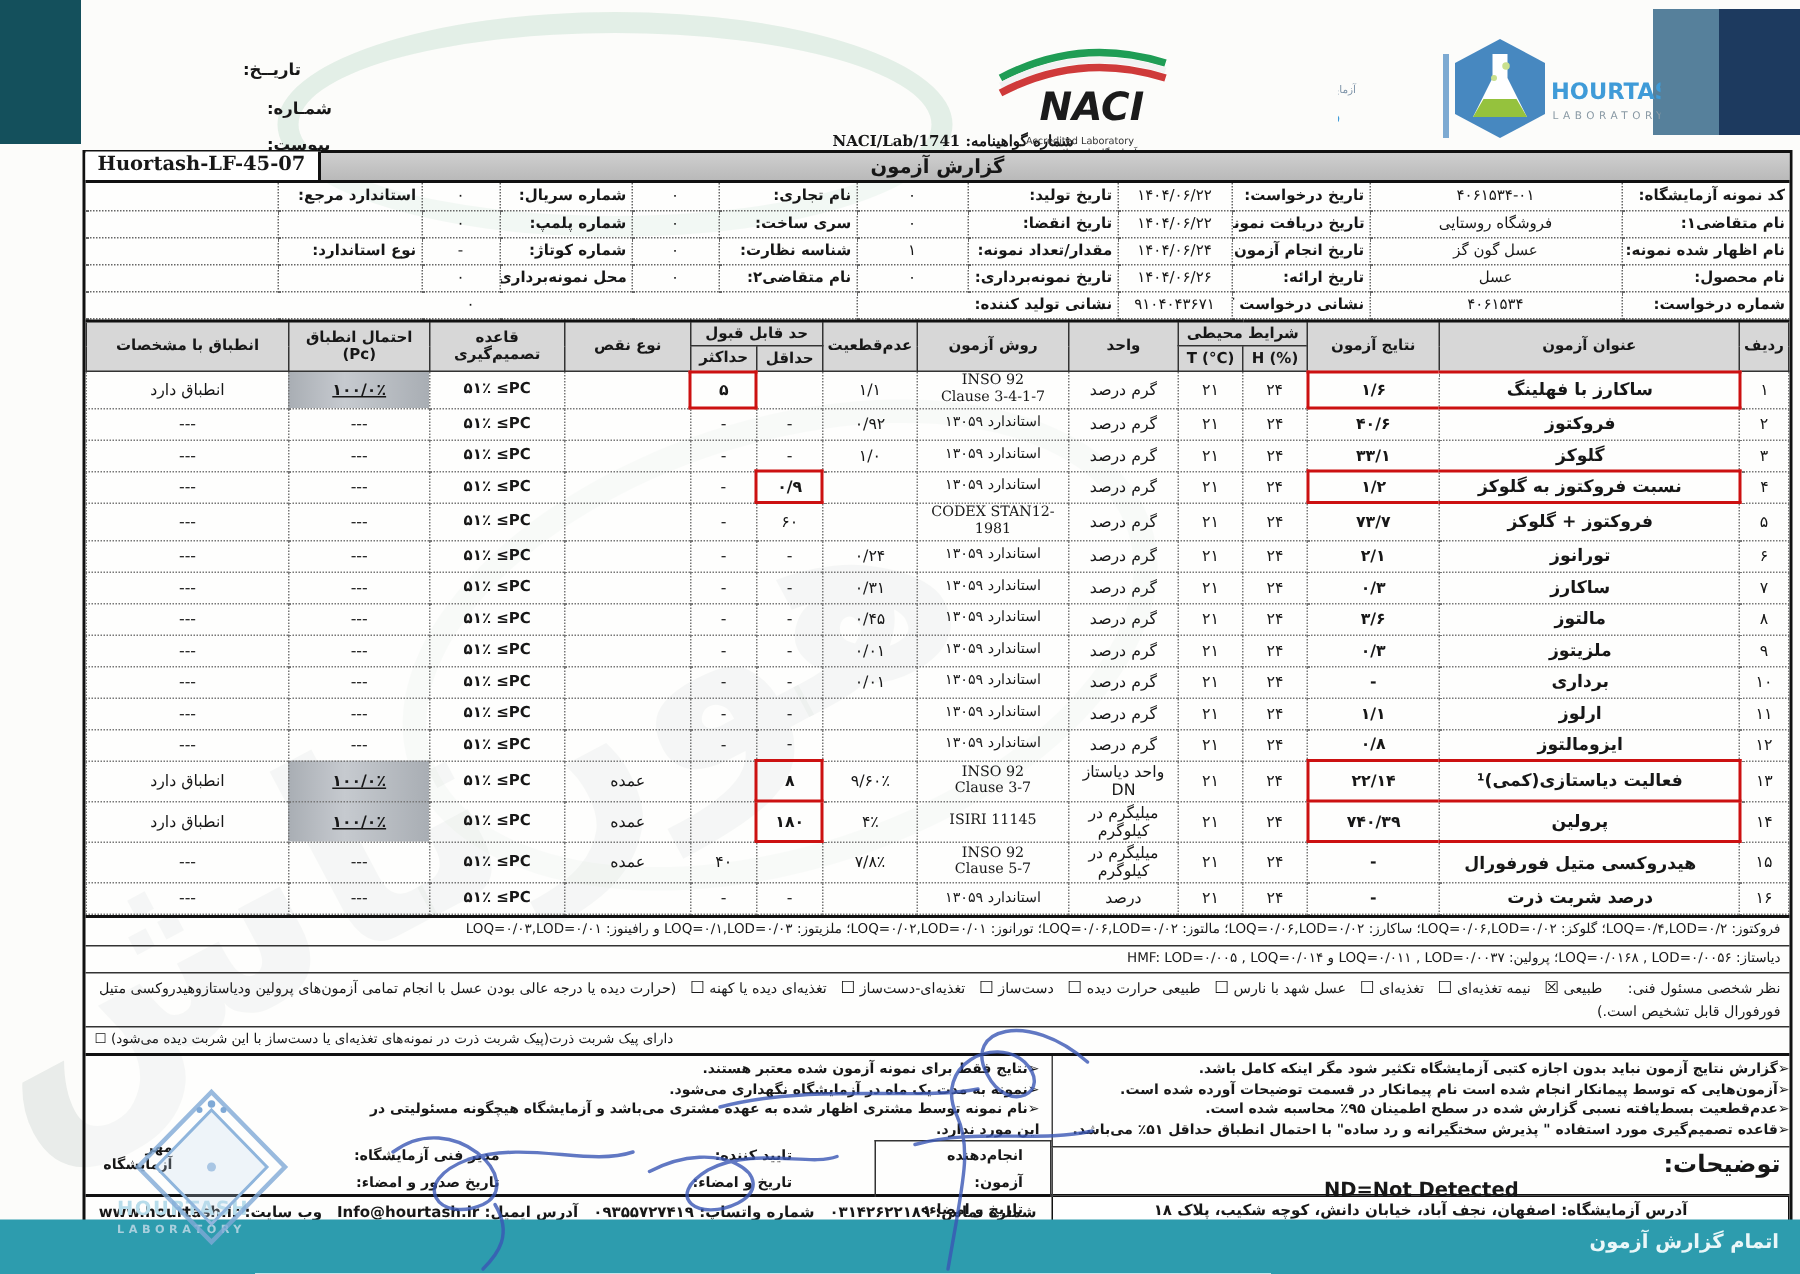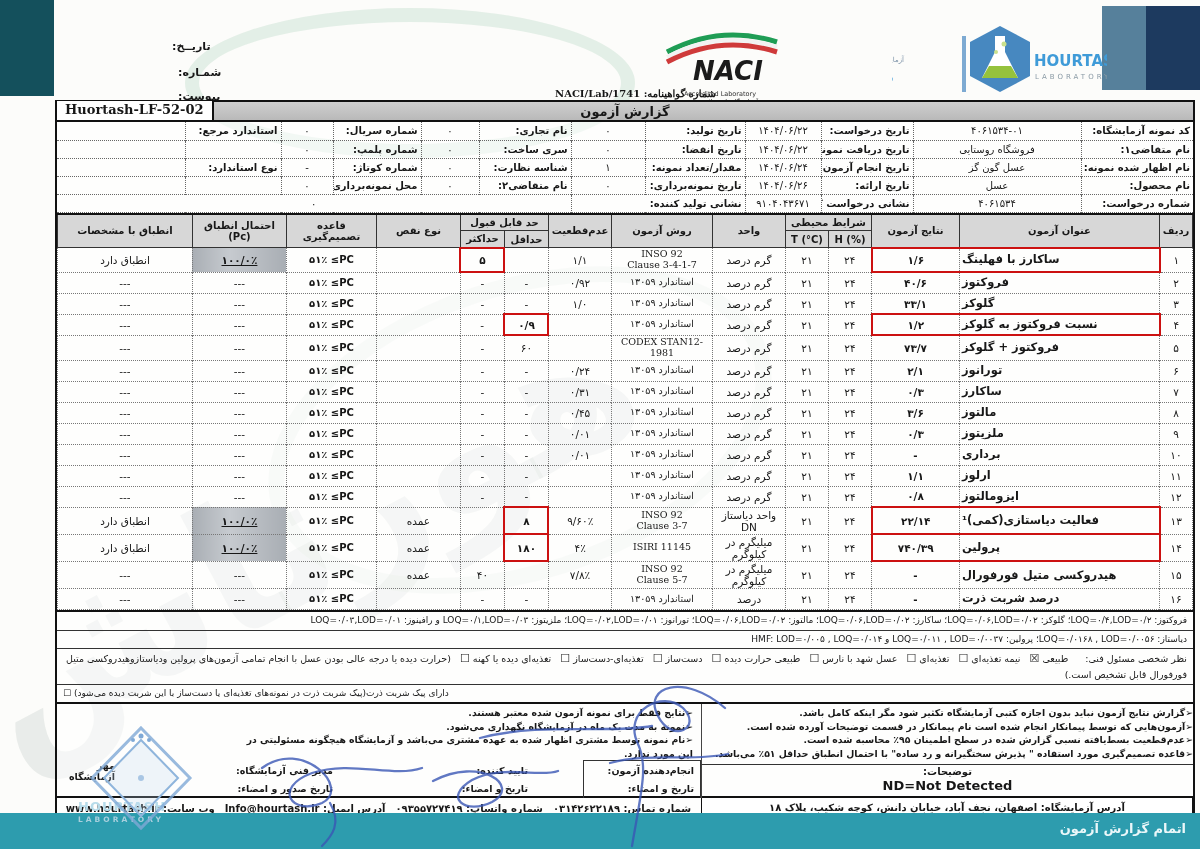--- a/index.html
+++ b/index.html
@@ -38,46 +38,46 @@
   .meta-tbl td.lbl { font-weight:600; text-align:right; }
   .meta-tbl td.val { text-align:center; }
   .meta-tbl tr:first-child td { border-top:none; } .meta-tbl td:first-child { border-right:none; } .meta-tbl td:last-child { border-left:none; }
 
   
   .res-tbl { direction:rtl; font-size:10.5px; border-top:2px solid #111; }
   .res-tbl th { background:#d7d7d7; border:1px solid #333; font-size:10px; font-weight:700; height:17px; padding:0 1px; }
   .res-tbl td { border:1px dotted #777; height:21px; padding:1px 2px; line-height:1.15; }
   .res-tbl tbody tr:first-child td { border-top:1.5px solid #222; }
   .res-tbl td.c { text-align:center; }
-  .res-tbl td.title { font-weight:700; font-size:11.5px; text-align:left; padding-right:14px; }
+  .res-tbl td.title { font-weight:700; font-size:11.5px; text-align:center; padding-right:14px; }
   .res-tbl td.res { font-weight:700; }
   .res-tbl td.method { font-family:"DejaVu Serif", serif; font-size:9.5px; white-space:pre-line; }
   .res-tbl td.rule { font-size:10px; font-weight:700; }
   .res-tbl td.shaded { background:linear-gradient(90deg,#a9aeb4,#c6cacf 40%,#a9aeb4); font-weight:700;text-decoration:underline; }
   .rb { border-top:2px solid #cc1111 !important; border-bottom:2px solid #cc1111 !important; }
   .rb-s { border-right:2px solid #cc1111 !important; }
   .rb-e { border-left:2px solid #cc1111 !important;margin-left:20px; }
   .rbox { border:2px solid #cc1111 !important; font-weight:700; }
 
   
   .fnote { direction:rtl; font-size:9px; border-top:1.5px solid #333; padding:2px 6px; line-height:1.5; }
   .fnote.first { border-top:2px solid #111; }
   .op-item { margin-left:14px; white-space:nowrap; }
   .chk { font-size:11px; }
 
   
   .bottom { border-top:2px solid #111; position:relative; height:94px; direction:rtl; }
   .notes-right { position:absolute; right:0; top:0; width:492px; height:60px; border-left:1px solid #444; padding:2px 0; }
   .notes-right li, .notes-mid li { list-style:none; font-size:9.3px; line-height:1.45; font-weight:600; }
   .remarks { position:absolute; right:0; top:60px; width:492px; height:34px; border-top:1.5px solid #333; border-left:1px solid #444; padding:1px 6px; }
-  .remarks .lbl { font-size:10px; font-weight:700;text-align:center; }
+  .remarks .lbl { font-size:16px; font-weight:700; }
   .nd { direction:ltr; text-align:center; font-size:13px; font-weight:700; margin-top:1px; }
   .notes-mid { position:absolute; right:492px; top:0; width:478px; padding:2px 8px; }
   .sign-cell { position:absolute; font-size:9.5px; font-weight:700; line-height:1.9; }
-  .performer { right:492px; top:56px; width:118px; border:1.5px solid #333; border-bottom:none; border-left:1px solid #333; padding:1px 6px; height:38px; }
+  .performer { right:492px; top:56px; width:118px; border:1.5px solid #333; border-bottom:none; border-left:1px solid #333; padding:1px 18px; height:38px; }
   .approver { right:665px; top:58px; }
   .manager { right:860px; top:58px; }
   .stamp-lbl { position:absolute; right:1078px; top:56px; font-size:9.5px; font-weight:700; }
 
   
   .addr-bar { border-top:2px solid #111; height:22px; display:flex; direction:rtl; align-items:center; font-size:10px; font-weight:600; gap:10px; padding-left:6px; }
   .addr-box { border:1.5px solid #111; background:#fff; height:22px; line-height:19px; padding:0 8px; font-weight:700; width:492px; text-align:center; }
 
   
   .teal-strip { left:0; top:813px; width:1200px; height:36px; background:#2d9cae; z-index:2; }
@@ -92,21 +92,21 @@
 <body>
 
 <div class="abs wm-ellipse"></div>
 <div class="abs wm-ellipse2"></div>
 <div class="abs wm-text">هورتاش</div>
 
 <div class="abs corner-tl"></div>
 <div class="abs corner-tr-a"></div>
 <div class="abs corner-tr-b"></div>
 
-<div class="abs hdr-label" style="left:172px;top:40px">تاریــخ:</div>
+<div class="abs hdr-label" style="left:162px;top:40px">تاریــخ:</div>
 <div class="abs hdr-label" style="left:178px;top:66px">شمـاره:</div>
 <div class="abs hdr-label" style="left:178px;top:90px">پیوست:</div>
 
 <div class="abs cert-line" style="left:555px;top:88px">شماره گواهینامه: ⁦NACI/Lab/1741⁩</div>
 
 <div class="abs" style="left:655px;top:22px;width:130px">
   <svg width="130" height="72" viewBox="0 0 130 72">
     <path d="M12 30 Q 65 2 122 20" fill="none" stroke="#1f9d55" stroke-width="5"></path>
     <path d="M12 35 Q 65 7 122 25" fill="none" stroke="#f2f2f2" stroke-width="4"></path>
     <path d="M12 40 Q 65 12 122 30" fill="none" stroke="#cf3a3a" stroke-width="5"></path>
@@ -132,21 +132,21 @@
     <text x="143" y="57" font-size="7" letter-spacing="3" fill="#8a9aa5" font-family="DejaVu Sans, sans-serif">LABORATORY</text>
     <text x="12" y="40" font-size="7" fill="#7d93a8" direction="rtl">آزمایشگاه‌های</text>
     <text x="2" y="60" font-size="20" font-weight="800" fill="#3f9bd8" direction="rtl">هورتاش</text>
     <rect x="70" y="14" width="4" height="56" fill="#4788c0" opacity=".7"></rect>
   </svg>
 </div>
 
 <div class="abs main-box">
 
   <div class="title-bar">
-    <div class="doc-code">Huortash-LF-52-02</div>
+    <div class="doc-code">Huortash-LF-45-07</div>
     <div class="doc-title">گزارش آزمون</div>
   </div>
 
   <table class="meta-tbl">
     <colgroup>
       <col style="width:112px">
         <col style="width:168px">
         <col style="width:92px">
         <col style="width:76px">
       <col style="width:100px">

